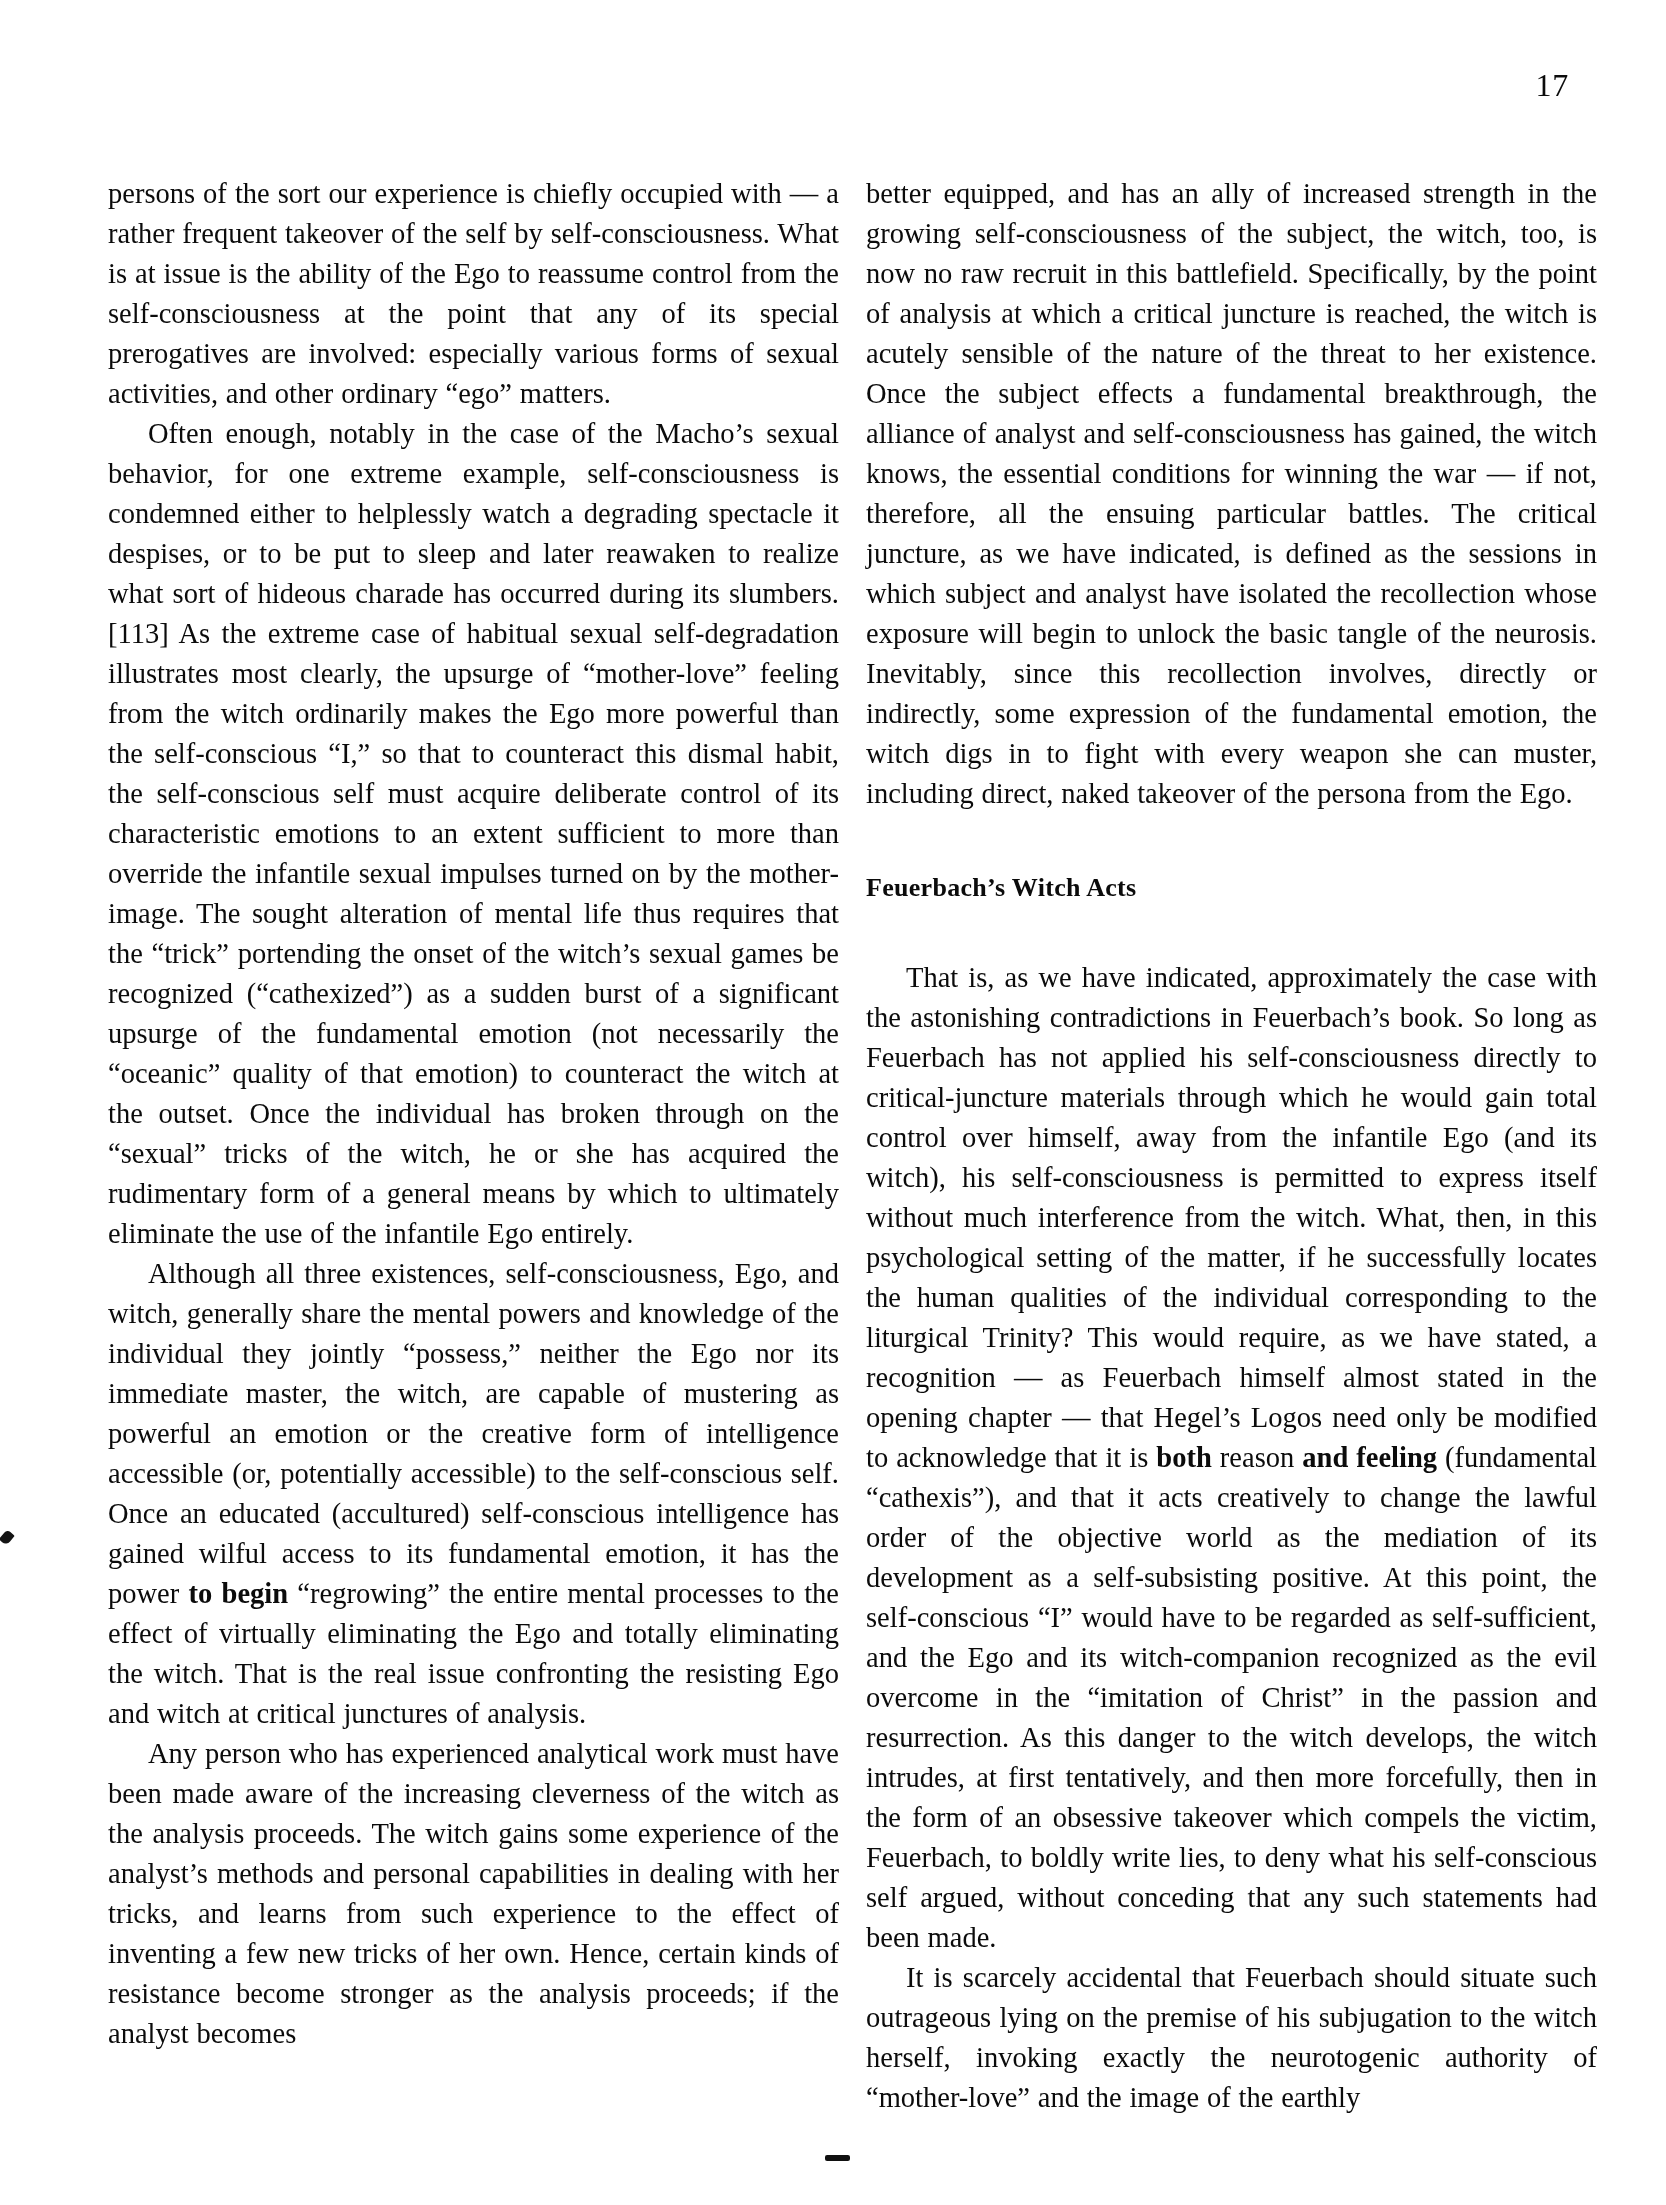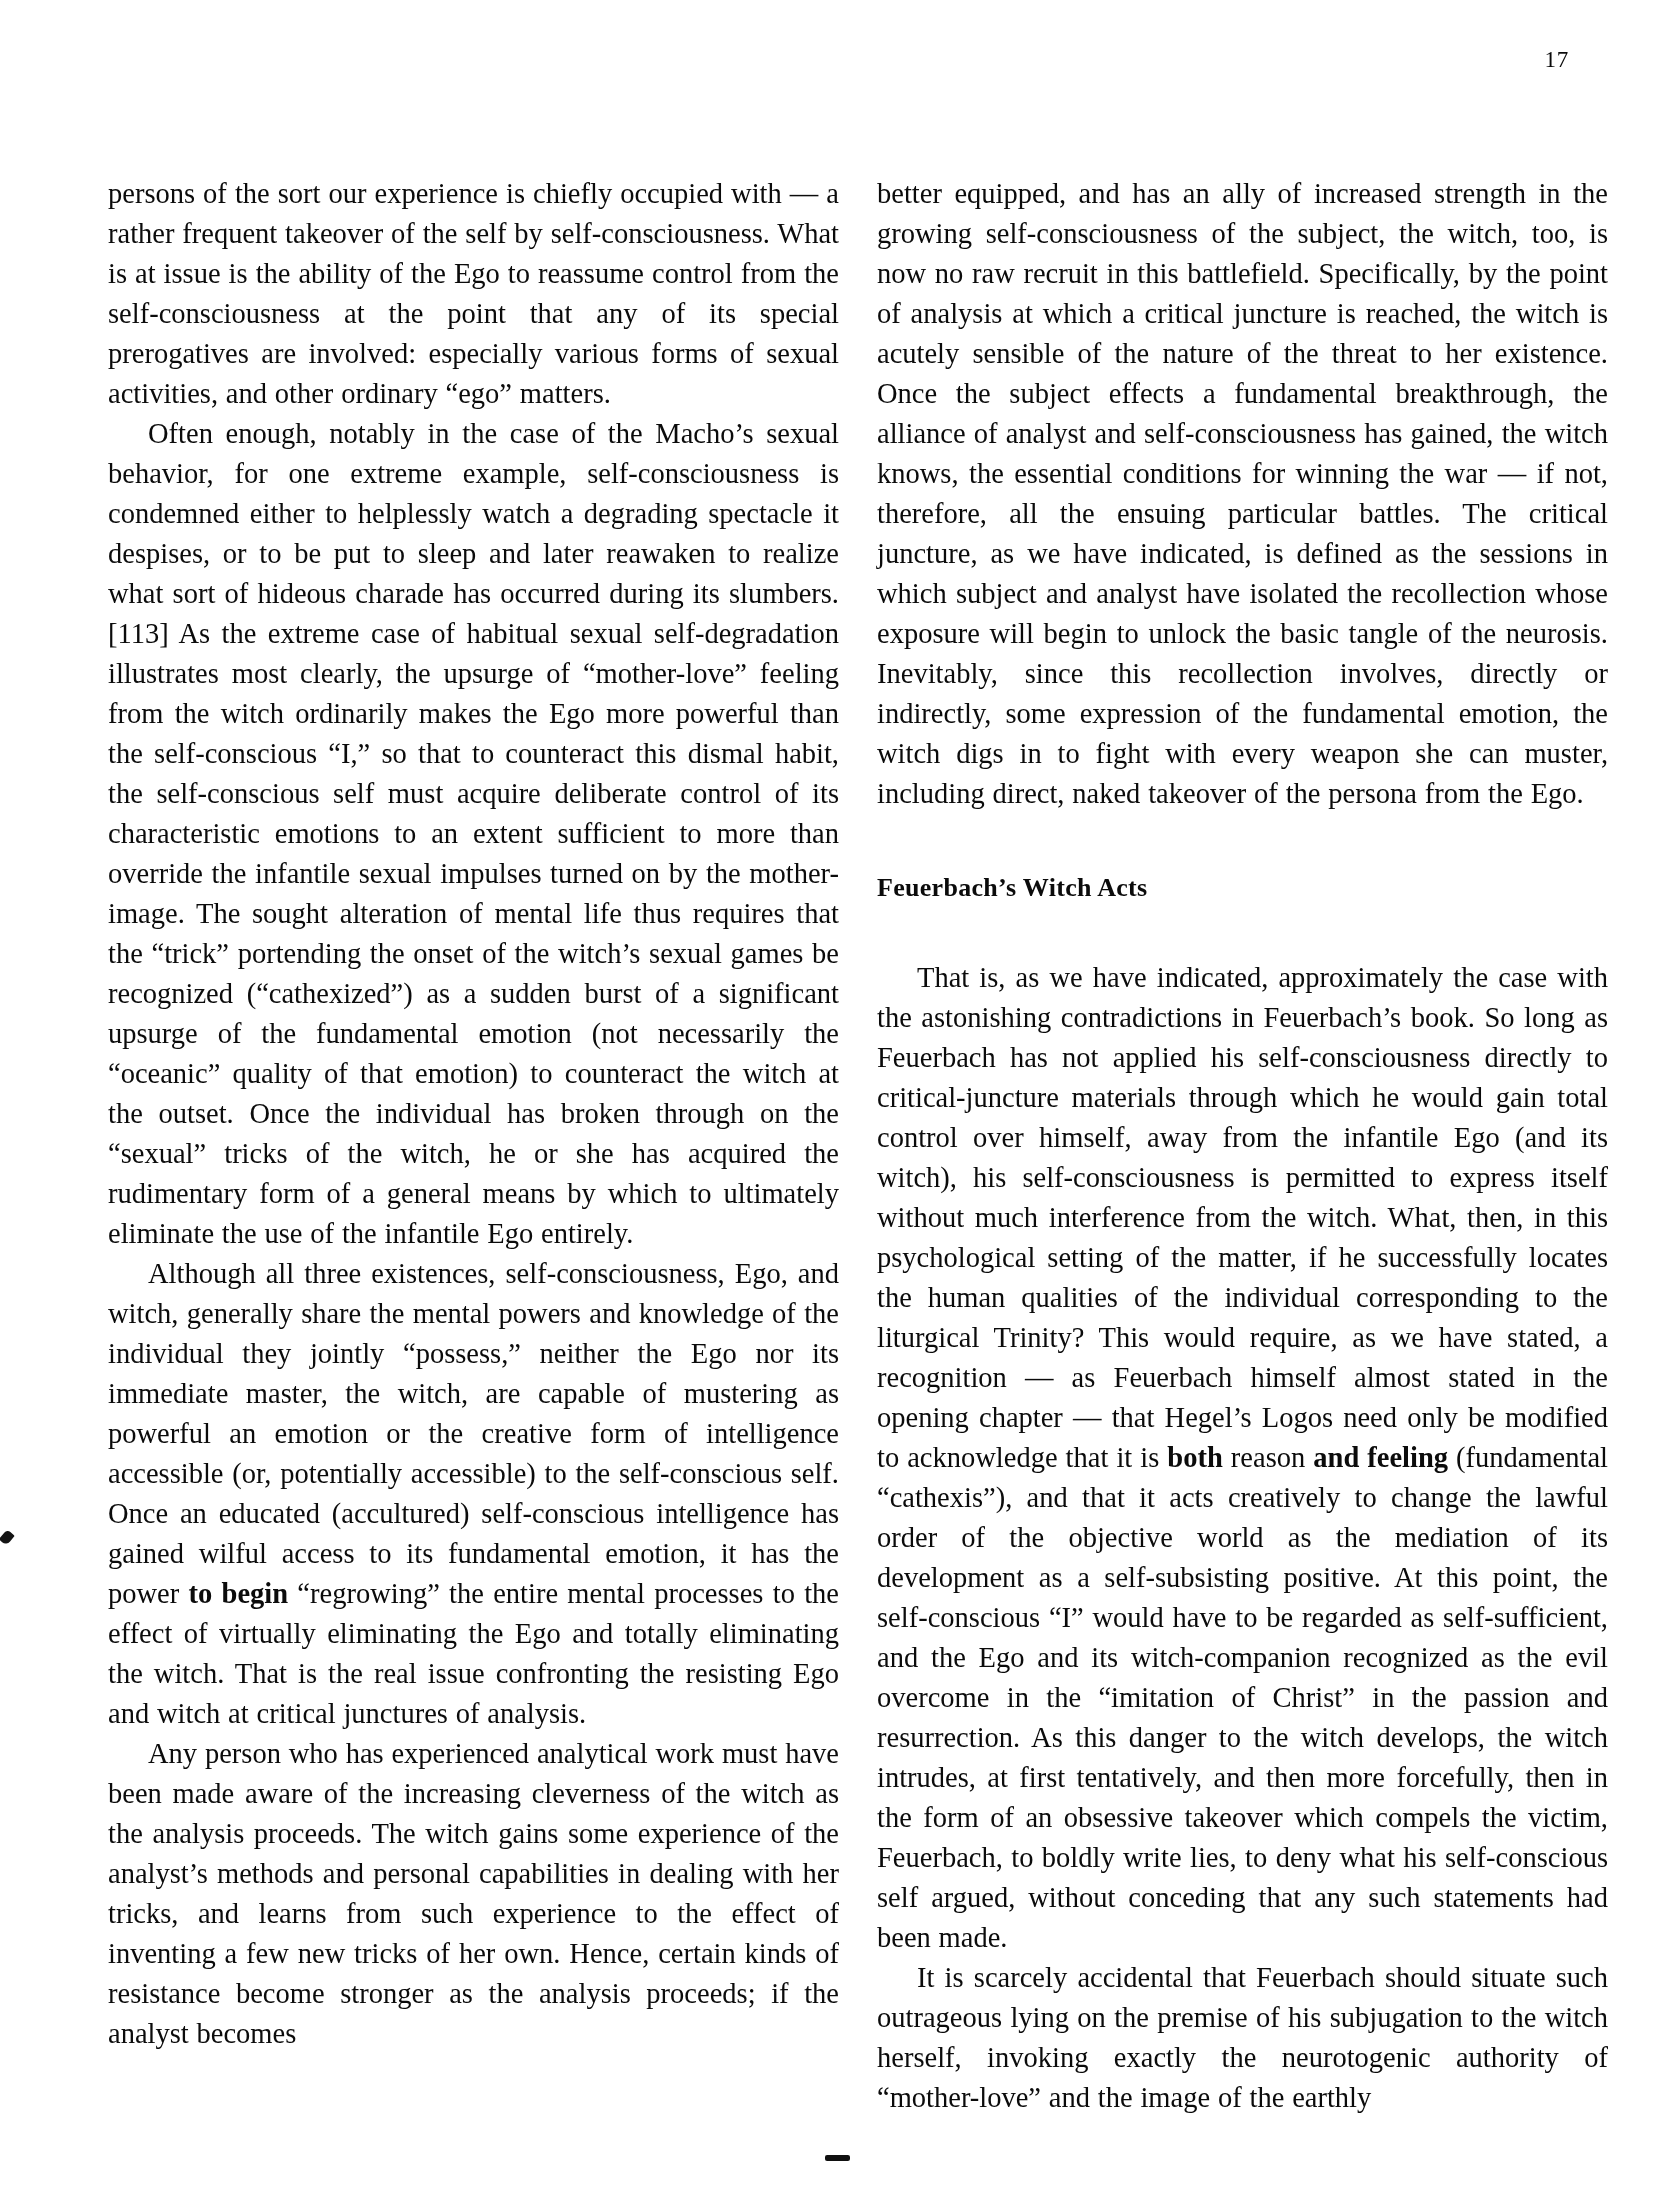--- a/index.html
+++ b/index.html
@@ -12,33 +12,33 @@
     width: 1666px;
     height: 2205px;
     background: #ffffff;
     font-family: "Liberation Serif", "DejaVu Serif", serif;
     color: #0b0b0b;
     overflow: hidden;
     margin: 0 auto;
   }
   .page-number {
     position: absolute;
-    top: 48px;
+    top: 69px;
     right: 97px;
-    font-size: 23px;
+    font-size: 32px;
     line-height: 1;
     letter-spacing: 0.7px;
   }
   .columns {
     position: absolute;
     top: 174px;
     left: 108px;
     width: 1500px;
     display: flex;
-    gap: 38px;
+    gap: 27px;
   }
   .column {
     width: 731px;
     flex: 0 0 731px;
   }
   .column p {
     margin: 0;
     font-size: 28.5px;
     line-height: 40px;
     text-align: justify;

